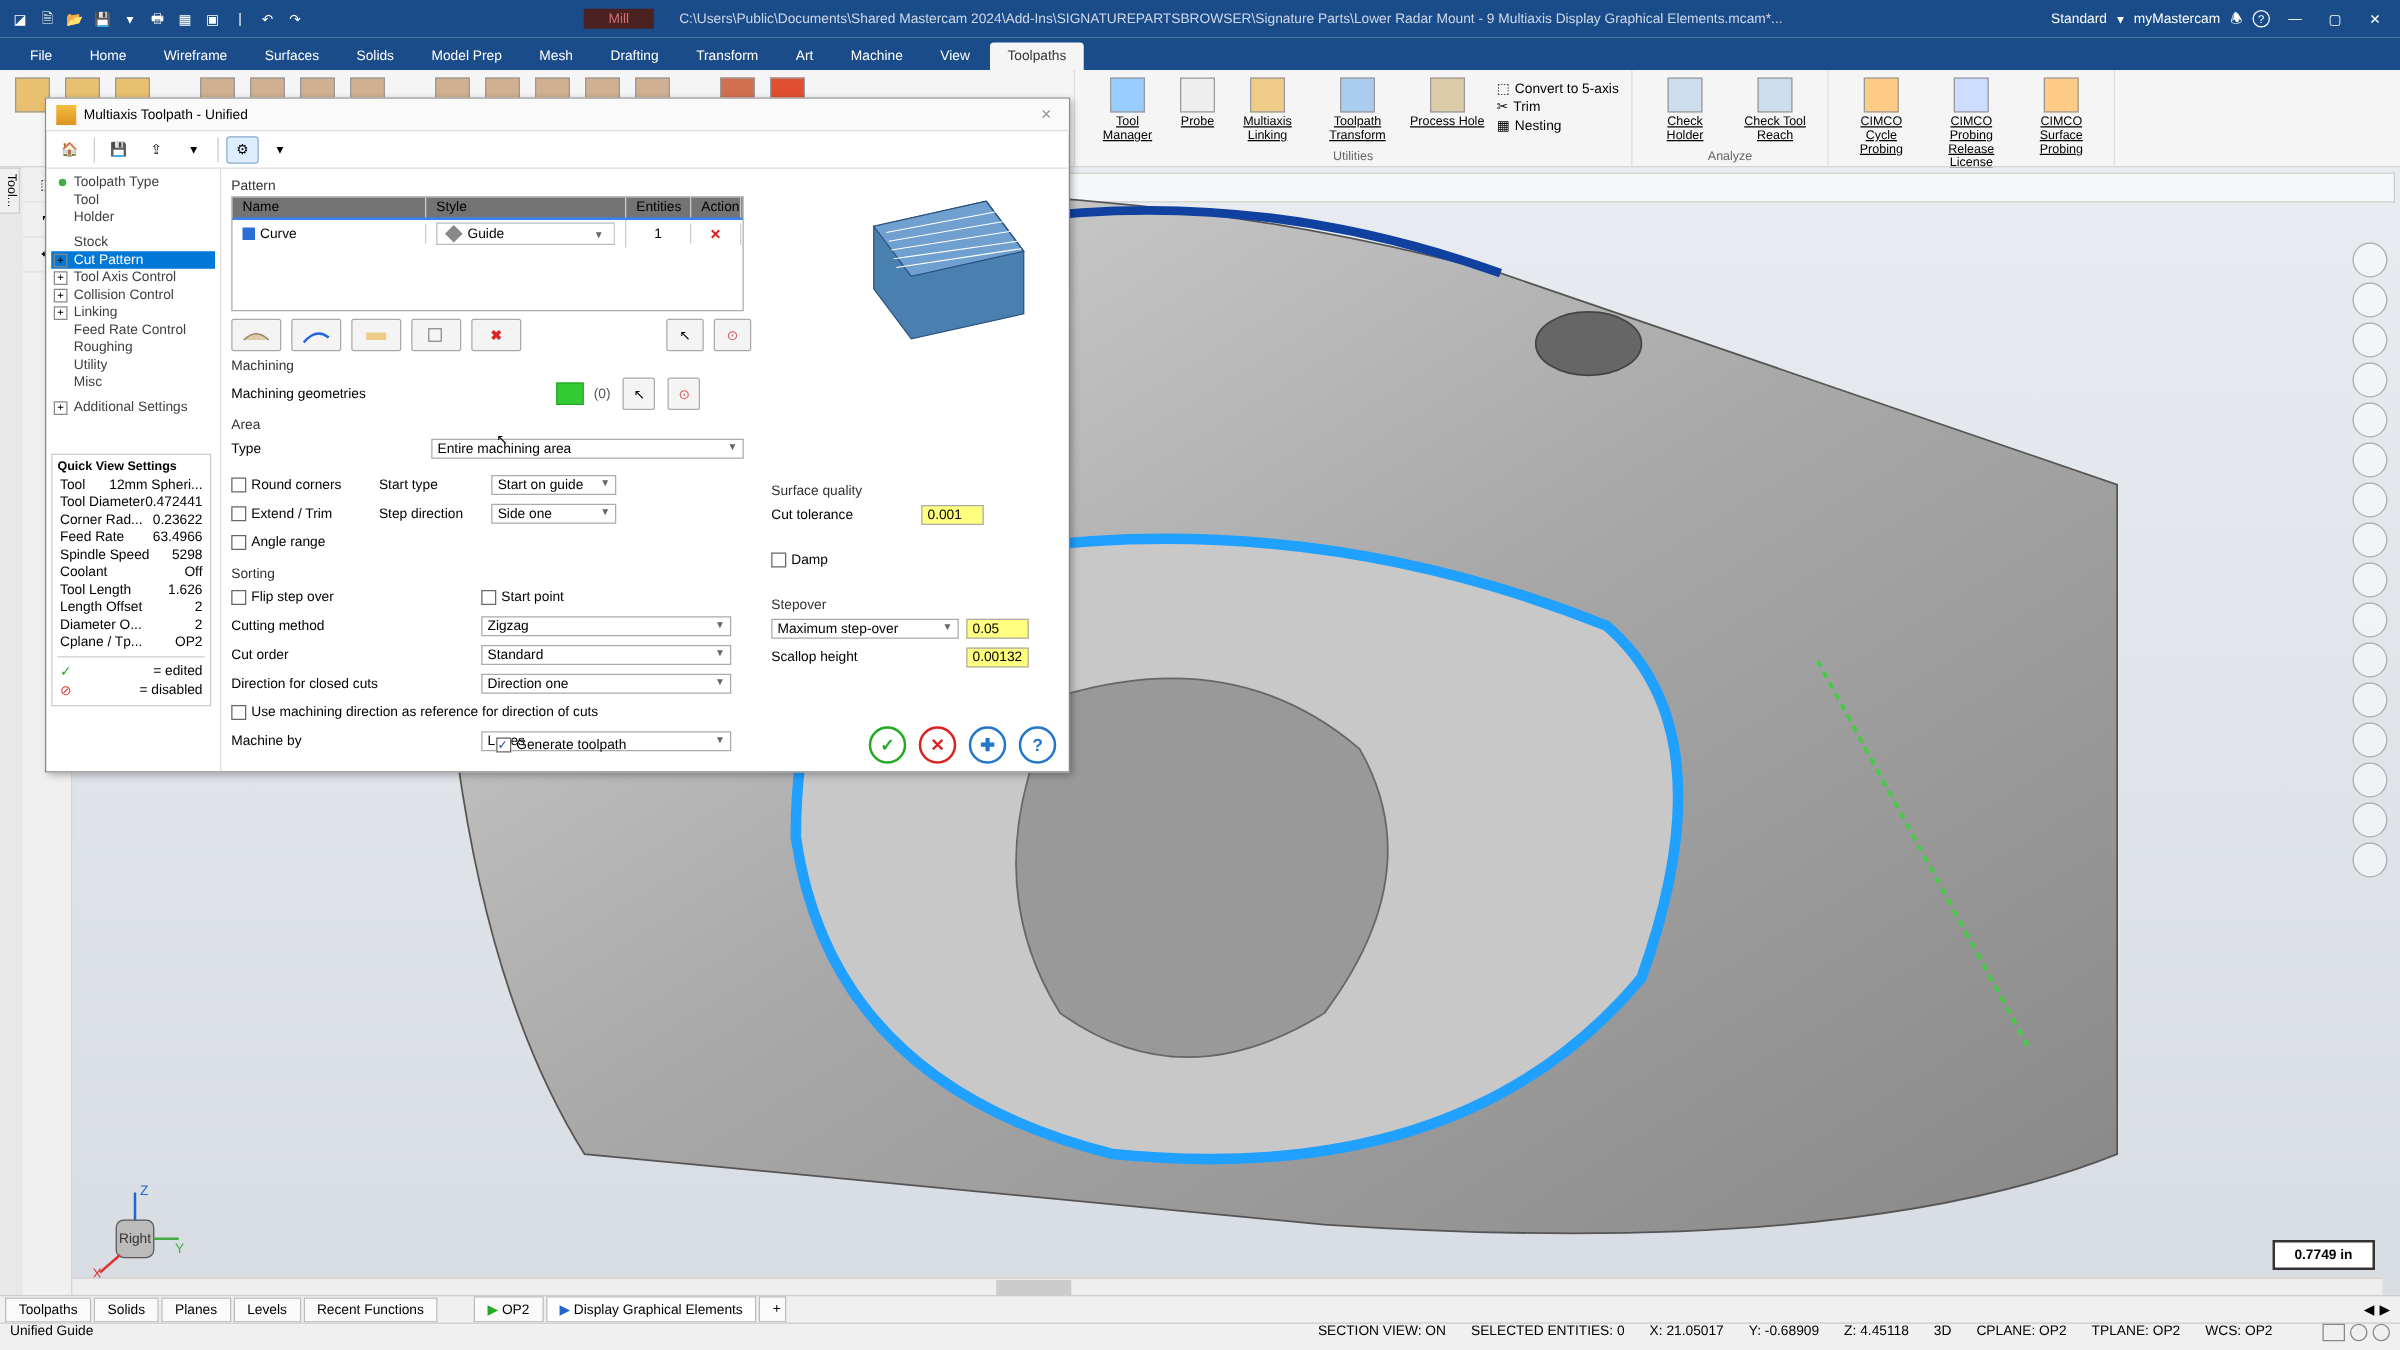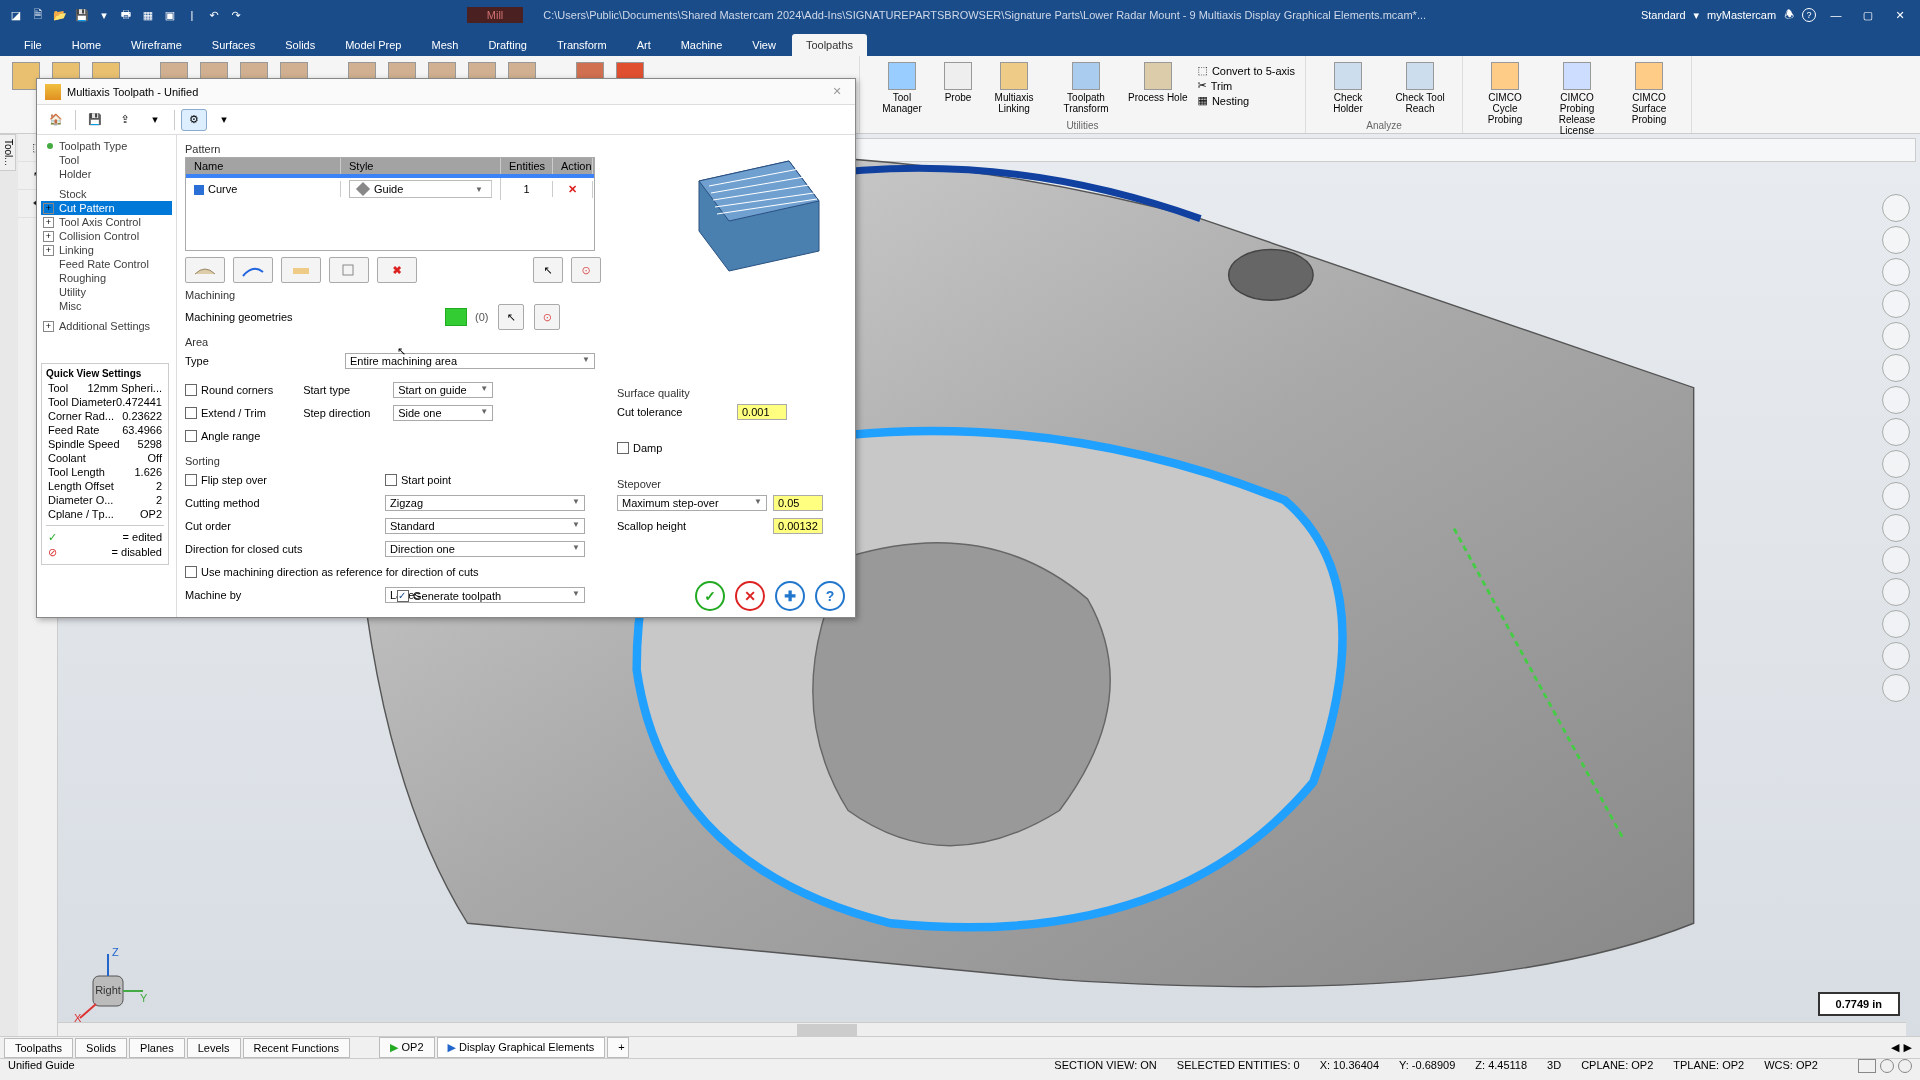--- a/index.html
+++ b/index.html
@@ -18,21 +18,21 @@
 
 .ribbon-tabs { height: 26px; background: #1a4c8a; display: flex; align-items: flex-end; padding-left: 10px; gap: 2px; }
 .ribbon-tab { padding: 5px 14px; color: #fff; cursor: pointer; }
 .ribbon-tab.active { background: #f5f5f5; color: #333; border-radius: 3px 3px 0 0; }
 
 
 .ribbon-body { height: 78px; background: #f5f5f5; border-bottom: 1px solid #ccc; display: flex; }
 .ribbon-group { border-right: 1px solid #ddd; padding: 4px 10px 2px; display: flex; flex-direction: column; align-items: center; }
 .ribbon-group .grp-label { font-size: 10px; color: #666; margin-top: auto; }
 .ribbon-btns { display: flex; gap: 8px; align-items: flex-start; }
-.rbtn { display: flex; flex-direction: column; align-items: center; gap: 2px; cursor: pointer; padding: 2px; }
+.rbtn { display: flex; flex-direction: column; align-items: center; gap: 2px; cursor: pointer; padding: 2px; text-decoration: underline; }
 .rbtn .ricon { width: 28px; height: 28px; background: #d0b090; border: 1px solid #999; }
 .rbtn .rlabel { font-size: 10px; text-align: center; max-width: 60px; line-height: 1.1; }
 .ribbon-small-list { display:flex; flex-direction:column; gap:2px; font-size:11px; padding-top:4px;}
 .ribbon-small-list .sitem { display:flex; align-items:center; gap:4px; cursor:pointer;}
 
 
 .main { position: absolute; top: 134px; left: 0; right: 0; bottom: 44px; display: flex; }
 .left-panel { width: 40px; background: #f0f0f0; border-right: 1px solid #ccc; }
 .left-panel .side-icon { height: 28px; display:flex; align-items:center; justify-content:center; border-bottom:1px solid #e0e0e0; cursor:pointer;}
 .viewport { flex: 1; background: linear-gradient(#e8ecf0, #d8dde3); position: relative; }
@@ -55,21 +55,21 @@
 .dlg-body { display: flex; height: calc(100% - 56px); }
 .dlg-tree { width: 140px; border-right: 1px solid #ddd; padding: 4px; overflow-y:auto;}
 .tree-node { padding: 1px 2px 1px 18px; cursor: pointer; white-space: nowrap; position:relative; color: #404040;}
 .tree-node.exp::before { content:'+'; position:absolute; left:2px; border:1px solid #888; width:9px; height:9px; line-height:9px; text-align:center; font-size:9px; top:2px; color:#000;}
 .tree-node.sel { background: #0078d7; color: #fff; }
 .tree-node.green::after { content:''; position:absolute; left:6px; top:4px; width:6px; height:6px; background:#4a4; border-radius:50%;}
 
 .dlg-content { flex: 1; padding: 6px 8px; overflow-y: auto; position:relative;}
 .sect-label { font-size: 11px; color: #333; margin: 2px 0; }
 .pattern-table { border: 1px solid #aaa; width: 410px; }
-.pattern-table .hdr { display: flex; background: #a3a3a3; border-bottom: 4px solid #3b82f6; }
+.pattern-table .hdr { display: flex; background: #737373; border-bottom: 2px solid #3b82f6; }
 .pattern-table .hdr div, .pattern-table .row div { padding: 2px 8px; border-right: 1px solid #ccc; }
 .pattern-table .row { display: flex; align-items:center; height: 22px;}
 .col-name { width: 155px; } .col-style { width: 160px; } .col-ent { width: 52px; text-align: center; } .col-act { width: 40px; text-align:center;}
 .swatch { display:inline-block; width:10px; height:10px; background:#2a6fd6; margin-right:4px; vertical-align:middle;}
 .diamond { display:inline-block; width:10px; height:10px; background:#888; transform:rotate(45deg); margin-right:6px;}
 .style-dd { display:flex; align-items:center; width:100%; border:1px solid #bbb; padding:0 4px; height:18px;}
 .style-dd .chev { margin-left:auto; font-size:8px; color:#666;}
 .red-x { color:#d22; font-weight:bold; cursor:pointer;}
 
 .icon-row { display: flex; gap: 8px; margin: 6px 0; }
@@ -693,21 +693,21 @@
     <span>◀</span>
     <span>▶</span>
   </div>
 </div>
 
 <div class="statusbar">
   <div class="status-item">Unified Guide</div>
   <div class="spacer"></div>
   <div class="status-item">SECTION VIEW: ON</div>
   <div class="status-item">SELECTED ENTITIES: 0</div>
-  <div class="status-item">X: 10.36404</div>
+  <div class="status-item">X: 21.05017</div>
   <div class="status-item">Y: -0.68909</div>
   <div class="status-item">Z: 4.45118</div>
   <div class="status-item">3D</div>
   <div class="status-item">CPLANE: OP2</div>
   <div class="status-item">TPLANE: OP2</div>
   <div class="status-item">WCS: OP2</div>
   <div style="display:flex; gap:4px; margin-left:20px;">
     <div style="width:18px;height:14px;border:1px solid #888;"></div>
     <div style="width:14px;height:14px;border:1px solid #888;border-radius:50%;"></div>
     <div style="width:14px;height:14px;border:1px solid #888;border-radius:50%;"></div>

